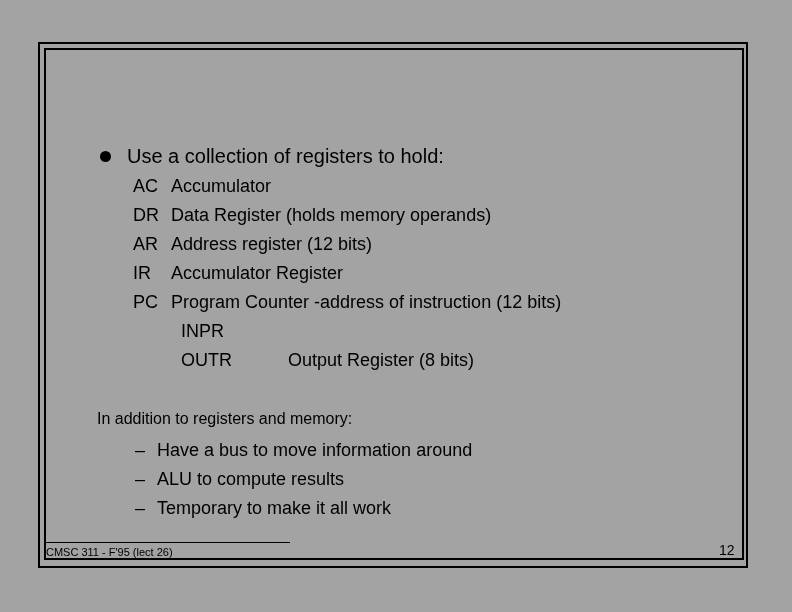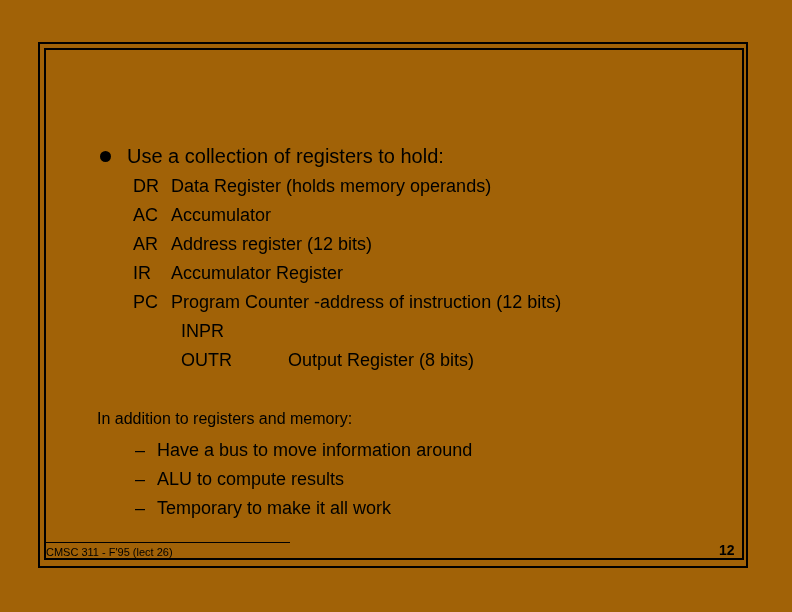--- a/index.html
+++ b/index.html
@@ -1,20 +1,20 @@
 <!DOCTYPE html>
 <html><head>
 <meta charset="utf-8">
 <style>
   html, body { margin: 0; padding: 0; }
   .page {
     position: relative;
     width: 792px;
     height: 612px;
-    background: #a16207;
+    background: #a3a3a3;
     color: #000000;
     font-family: "Liberation Sans", sans-serif;
     overflow: hidden;
   }
   .outer-frame {
     position: absolute;
     left: 38px; top: 42px;
     width: 710px; height: 526px;
     border: 2px solid #000;
     box-sizing: border-box;
@@ -73,43 +73,42 @@
     position: absolute;
     left: 46px; top: 545px;
     font-size: 11px;
     line-height: 14px;
   }
   .page-number {
     position: absolute;
     left: 719px; top: 542px;
     font-size: 14px;
     line-height: 16px;
-    font-weight: bold;
   }
 </style>
 </head>
 <body>
 
 <div class="page">
   <div class="outer-frame"></div>
   <div class="inner-frame"></div>
 
   <div class="title-row">
     <span class="bullet"></span>
     <span>Use a collection of registers to hold:</span>
   </div>
 
   <div class="registers">
     <div class="reg-row">
+      <span class="reg-abbr">AC</span>
+      <span class="reg-desc">Accumulator</span>
+    </div>
+    <div class="reg-row">
       <span class="reg-abbr">DR</span>
       <span class="reg-desc">Data Register (holds memory operands)</span>
-    </div>
-    <div class="reg-row">
-      <span class="reg-abbr">AC</span>
-      <span class="reg-desc">Accumulator</span>
     </div>
     <div class="reg-row">
       <span class="reg-abbr">AR</span>
       <span class="reg-desc">Address register (12 bits)</span>
     </div>
     <div class="reg-row">
       <span class="reg-abbr">IR</span>
       <span class="reg-desc">Accumulator Register</span>
     </div>
     <div class="reg-row">

